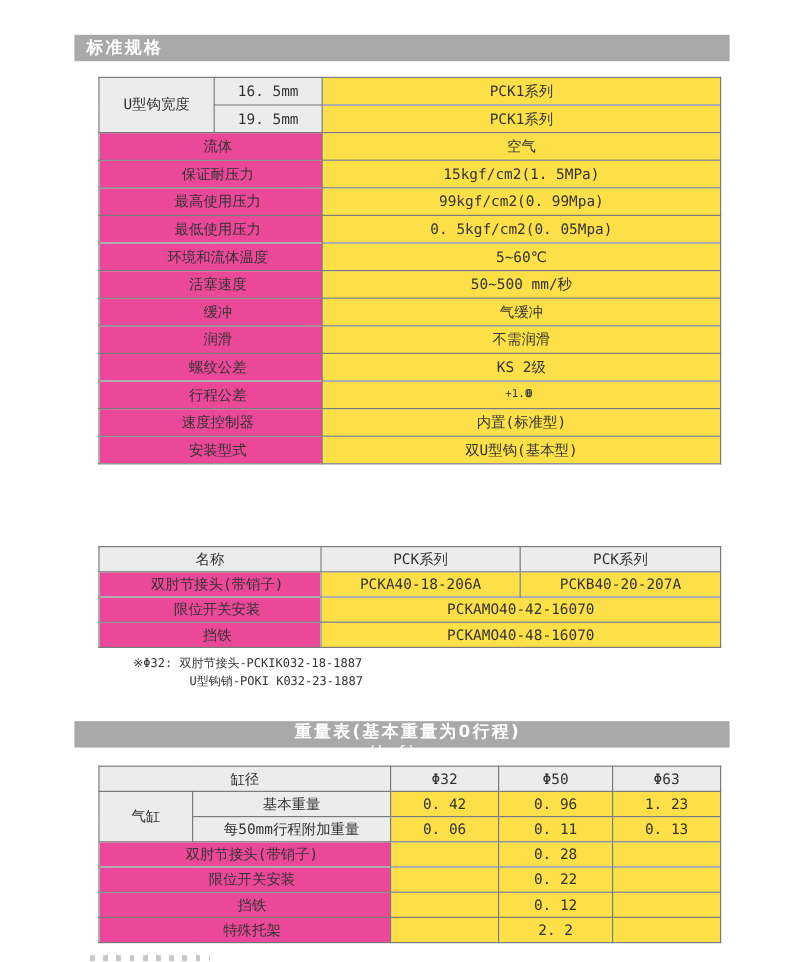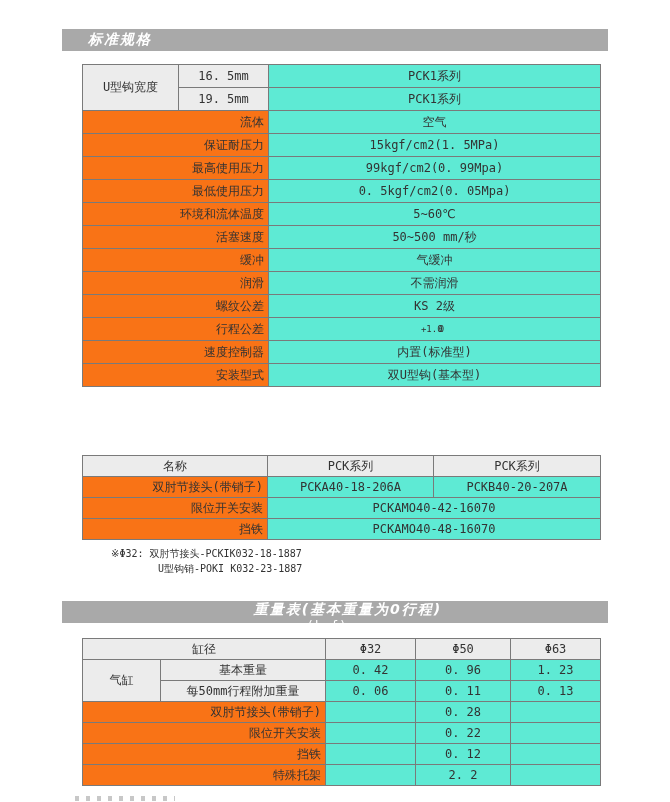--- a/index.html
+++ b/index.html
@@ -13,39 +13,39 @@
   }
   
   .bar{
     position:absolute;left:62px;width:546px;height:22px;
     background:#a9a9a9;color:#ffffff;
     display:flex;align-items:center;justify-content:space-between;
     font-family:"DejaVu Sans",sans-serif;
     font-size:14px;font-weight:bold;letter-spacing:2px;
     padding:0;box-sizing:border-box;
   }
-  .bar .t{padding-left:26px;font-style:italic;}
+  .bar .t{padding-left:10px;}
   .bar .u{padding-right:16px;font-weight:normal;letter-spacing:1px;font-size:12px;font-family:"DejaVu Sans Mono",monospace;}
   
   table{
     position:absolute;left:82px;
     border-collapse:collapse;table-layout:fixed;
     font-size:12px;color:#333333;
   }
   td,th{
     border:1px solid #7a7a7a;
     padding:0 4px;box-sizing:border-box;
     font-weight:normal;white-space:nowrap;overflow:hidden;
   }
   .t1 td{height:23px;}
   .t2 td,.t2 th{height:21px;}
   .t3 td,.t3 th{height:21px;}
-  .lab{background:#f97316;text-align:right;padding-left:16px;}
+  .lab{background:#ec4899;text-align:center;padding-left:16px;}
   .labc{background:#ececec;text-align:center;}
-  .val{background:#5eead4;text-align:center;margin-left:42px;}
+  .val{background:#fde047;text-align:center;margin-left:42px;}
   .outer{border:1px solid #444444;}
   .tol{
     display:inline-flex;flex-direction:row;align-items:flex-start;
     font-size:9px;line-height:9px;vertical-align:middle;
   }
   .tol .b{transform:translateX(-4px);}
   .notes{
     position:absolute;left:75px;top:546px;
     font-size:10px;line-height:15px;color:#333333;margin-left:36px;
   }

